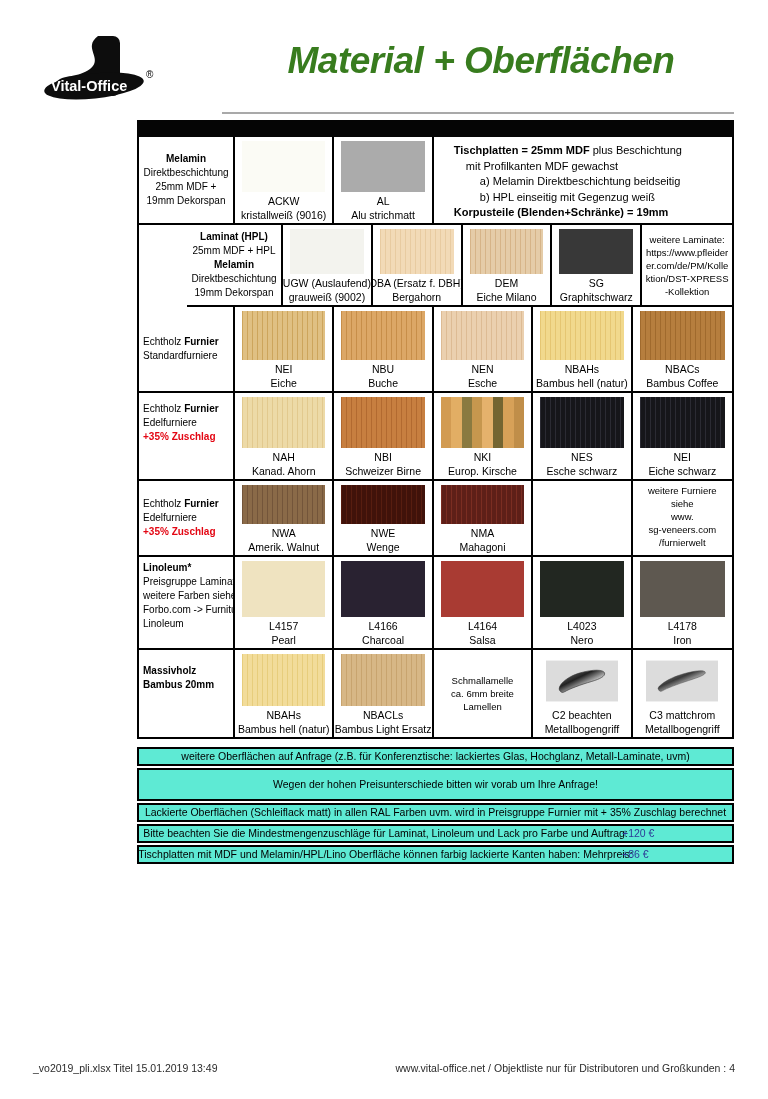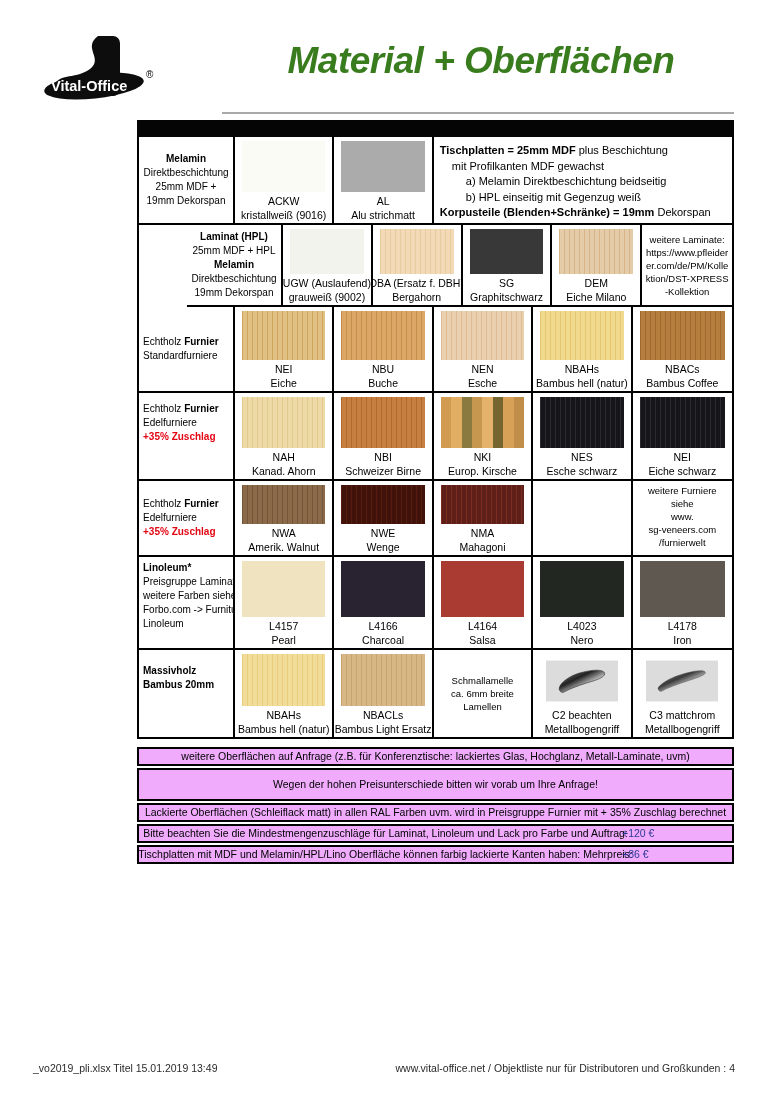--- a/index.html
+++ b/index.html
@@ -26,31 +26,31 @@
   #material-table .t-row:nth-child(6) .h-cell{padding-top:4px;}
   #material-table .t-row:nth-child(7) .h-cell{padding-top:14px;}
   .h-line{white-space:nowrap;}
   .b{font-weight:bold;}
   .red{font-weight:bold;}
   
   .swatch-cell,.handle-cell{display:flex;flex-direction:column;align-items:center;padding:4px 6px 1px;}
   .swatch{align-self:stretch;flex:1 1 auto;margin:0 1px 3px 1px;}
   .lab{font-size:10.5px;line-height:13.5px;text-align:center;white-space:nowrap;flex:0 0 auto;}
   
-  .text-cell{display:flex;flex-direction:column;font-size:11px;line-height:15.5px;padding:6px 6px;}
+  .text-cell{display:flex;flex-direction:column;font-size:11px;line-height:15.5px;padding:6px 20px;}
   .text-cell.small{font-size:9.5px;line-height:13px;padding:3px 3px;}
   .text-cell.ta-center{text-align:center;}
   .text-cell.va-middle{justify-content:center;}
   .t-line.brk{word-break:break-all;}
   .indent-1{padding-left:12px;}
   .indent-2{padding-left:26px;}
   .handle-img{flex:1 1 auto;align-self:center;display:flex;align-items:center;margin:2px 0 3px 0;}
   
   #notes{position:absolute;left:137px;top:747px;width:597px;display:flex;flex-direction:column;gap:2px;}
-  .note{border:2px solid #000;box-sizing:border-box;background:#f0abfc;display:flex;flex-direction:column;
+  .note{border:2px solid #000;box-sizing:border-box;background:#5eead4;display:flex;flex-direction:column;
         align-items:center;justify-content:center;font-size:10.5px;line-height:13.5px;position:relative;}
   .note .note-text{text-align:center;width:100%;}
   .note.with-price .note-text{width:497px;margin-right:100px;}
   .note-price{position:absolute;left:483px;top:50%;transform:translateY(-50%);font-size:10.5px;}
   
   .footer-left{position:absolute;left:33px;top:1062px;font-size:10.5px;color:#2b2b2b;}
   .footer-right{position:absolute;right:33px;top:1062px;font-size:10.5px;color:#2b2b2b;}
 </style>
 </head>
 <body>
@@ -109,28 +109,28 @@
           <div class="swatch" style="background: rgb(243, 243, 238);"></div>
           <div class="lab b-no">UGW (Auslaufend)</div>
           <div class="lab">grauweiß (9002)</div>
         </div>
         <div class="cell swatch-cell">
           <div class="swatch" style="background: repeating-linear-gradient(90deg, rgb(232, 203, 161) 0px, rgb(232, 203, 161) 1px, rgb(242, 218, 183) 1px, rgb(242, 218, 183) 5px);"></div>
           <div class="lab b-no">DBA (Ersatz f. DBH)</div>
           <div class="lab">Bergahorn</div>
         </div>
         <div class="cell swatch-cell">
+          <div class="swatch" style="background: repeating-linear-gradient(90deg, rgb(214, 180, 136) 0px, rgb(214, 180, 136) 1px, rgb(229, 204, 168) 1px, rgb(229, 204, 168) 5px);"></div>
+          <div class="lab b-no">DEM</div>
+          <div class="lab">Eiche Milano</div>
+        </div>
+        <div class="cell swatch-cell">
           <div class="swatch" style="background: rgb(56, 56, 56);"></div>
           <div class="lab b-no">SG</div>
           <div class="lab">Graphitschwarz</div>
-        </div>
-        <div class="cell swatch-cell">
-          <div class="swatch" style="background: repeating-linear-gradient(90deg, rgb(214, 180, 136) 0px, rgb(214, 180, 136) 1px, rgb(229, 204, 168) 1px, rgb(229, 204, 168) 5px);"></div>
-          <div class="lab b-no">DEM</div>
-          <div class="lab">Eiche Milano</div>
         </div>
         <div class="cell text-cell ta-center va-middle small">
           <div class="t-line indent-0"><span>weitere Laminate:</span></div>
           <div class="t-line indent-0 brk"><span>https://www.pfleiderer.com/de/PM/Kollektion/DST-XPRESS-Kollektion</span></div>
         </div>
       </div>
       <div class="t-row" style="height: 84px;">
         <div class="cell h-cell align-left v-center">
           <div class="h-line"><span>Echtholz </span><span class="b">Furnier</span></div>
           <div class="h-line"><span>Standardfurniere</span></div>

